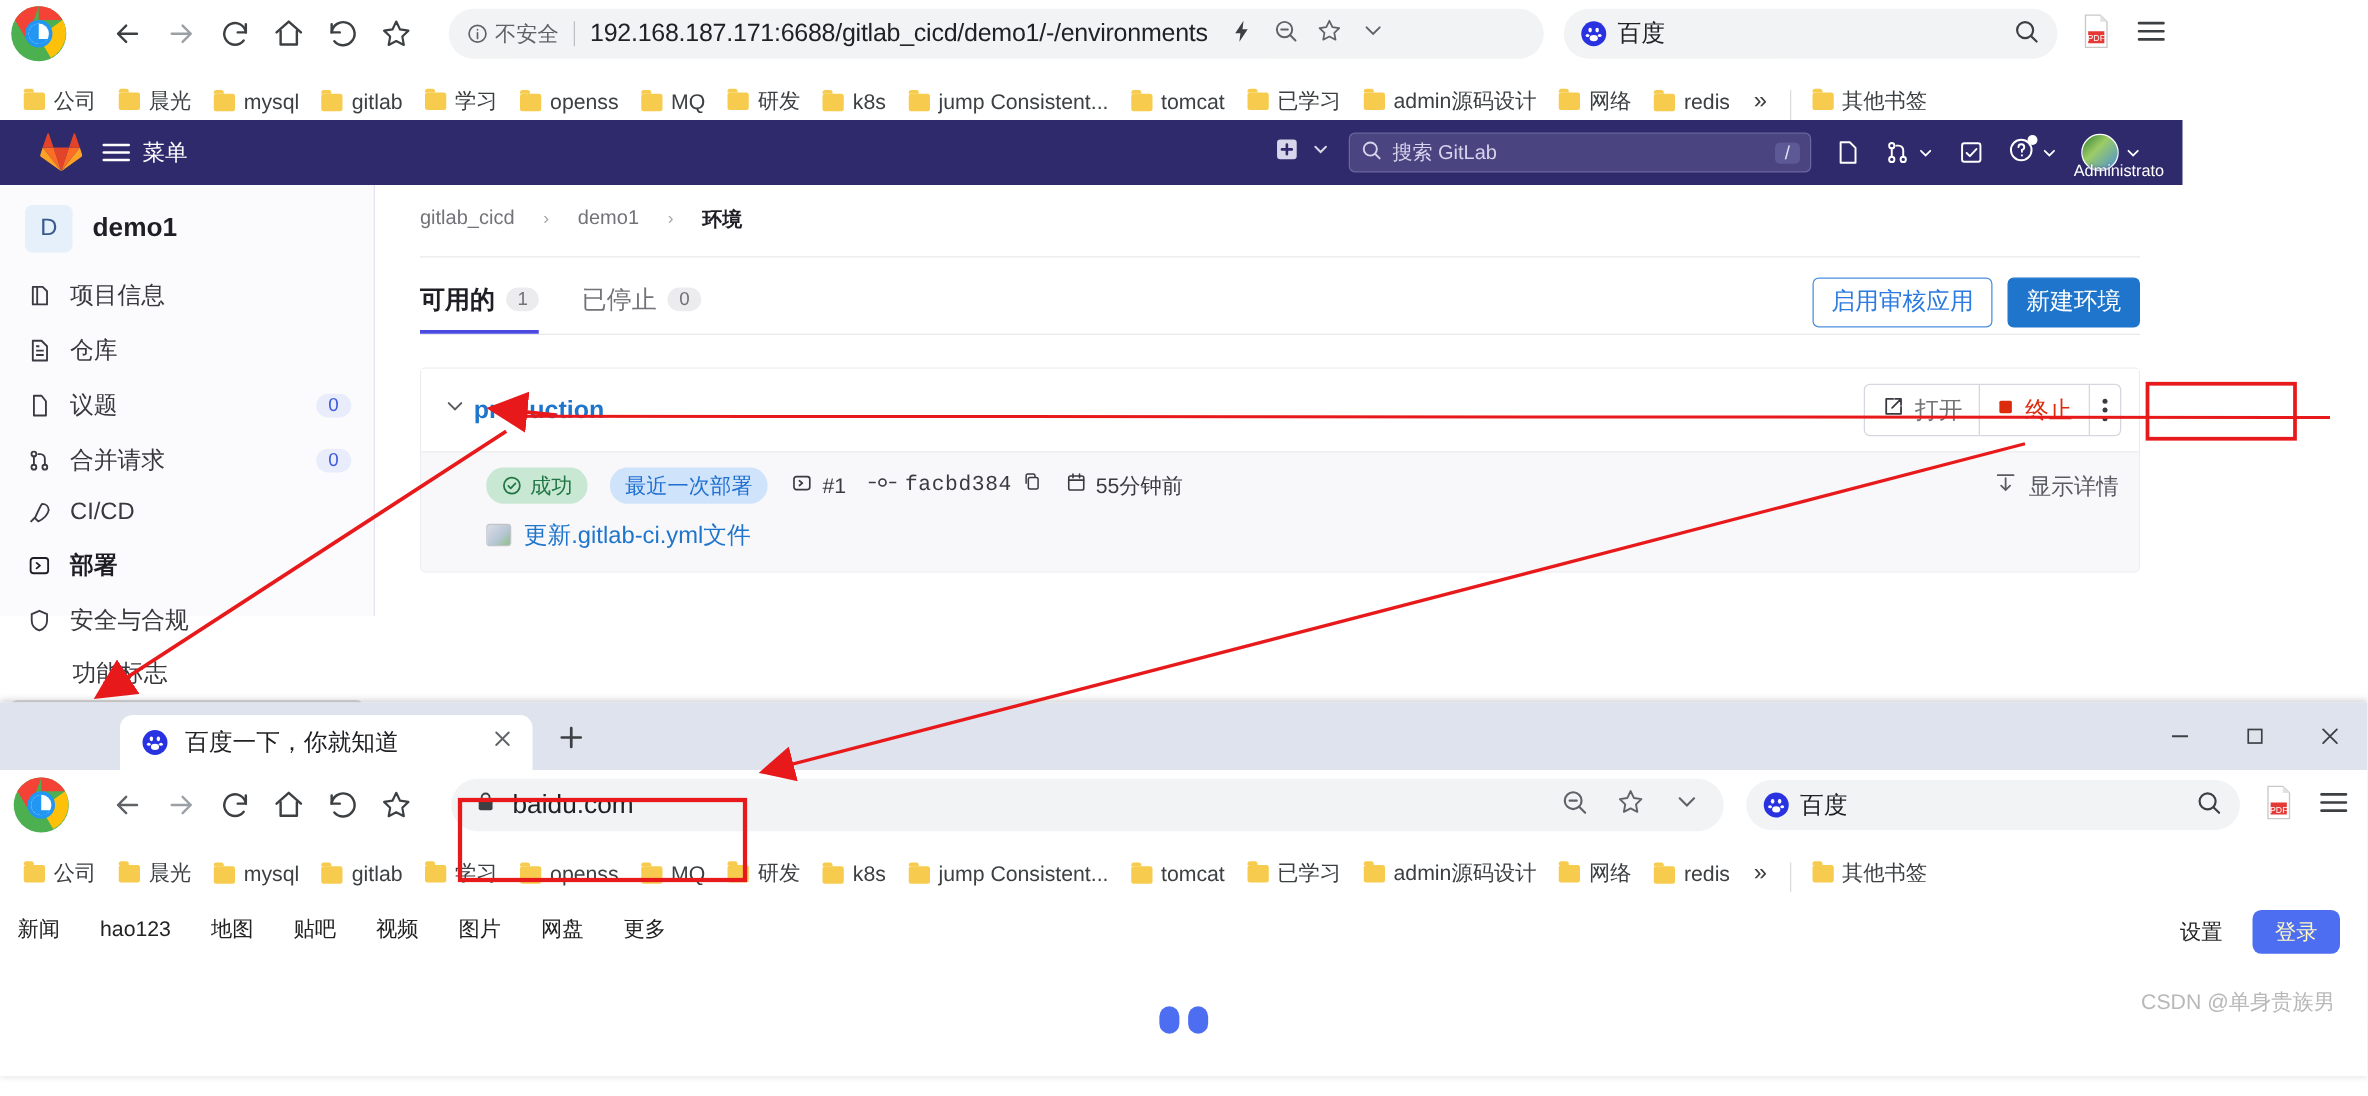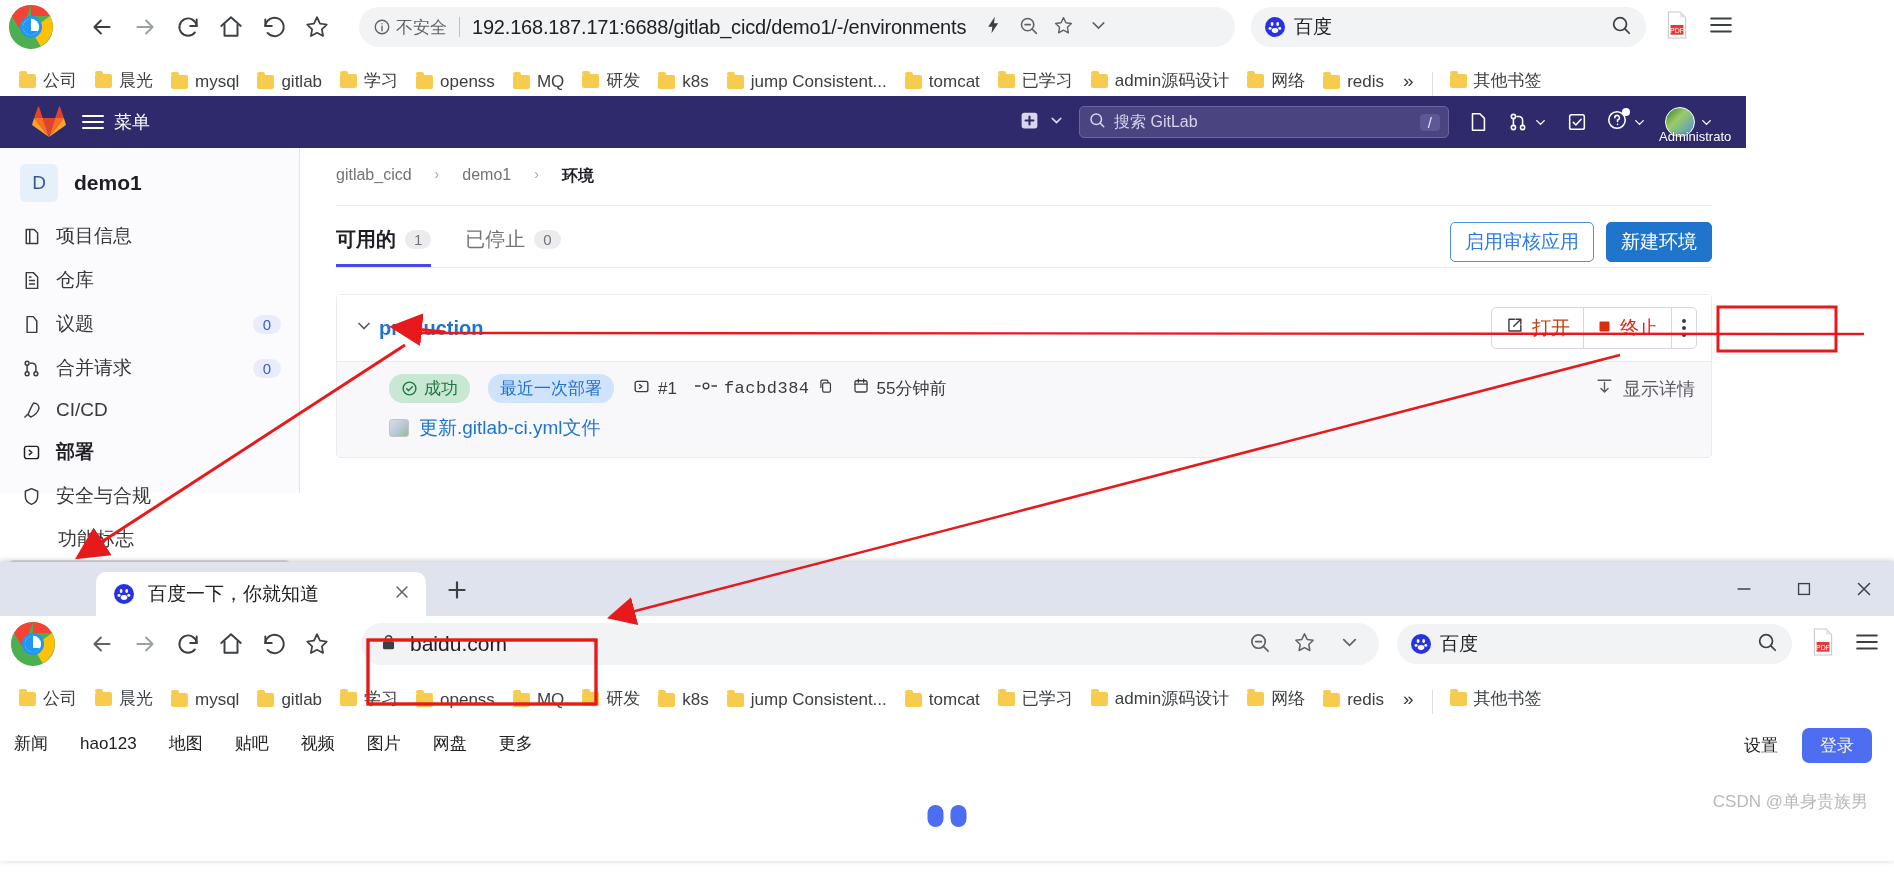--- a/index.html
+++ b/index.html
@@ -238,21 +238,21 @@
     display:flex; align-items:center;
     padding: 12px 14px 12px 12px;
     background:#fff;
   }
   .env-chev { color:#5a5a62; font-size:20px; width:30px; text-align:center;}
   .env-name { color:#1f75cb; font-size:20px; font-weight:600;}
   .env-head-spacer{flex:1;}
   .btn-group { display:flex; align-items:stretch; border:1px solid #d6d6de; border-radius:5px; overflow:hidden; background:#fff;}
   .btn-group > div {
     display:flex; align-items:center; gap:8px;
-    padding: 7px 13px; font-size:19px; color:#c2410c;
+    padding: 7px 13px; font-size:19px; color:#737373;
     border-right:1px solid #d6d6de;
   }
   .btn-group > div:last-child{border-right:none; padding: 7px 10px;}
   .btn-stop { color:#dd2b0e !important; }
   .kebab { display:flex; flex-direction:column; gap:3px; align-items:center;}
   .kebab i{width:4px;height:4px;background:#3a3a41;border-radius:50%;display:block;}
 
   .env-row {
     display:flex; align-items:center;
     background:#f8f8fa; border-top:1px solid #ebebef;

